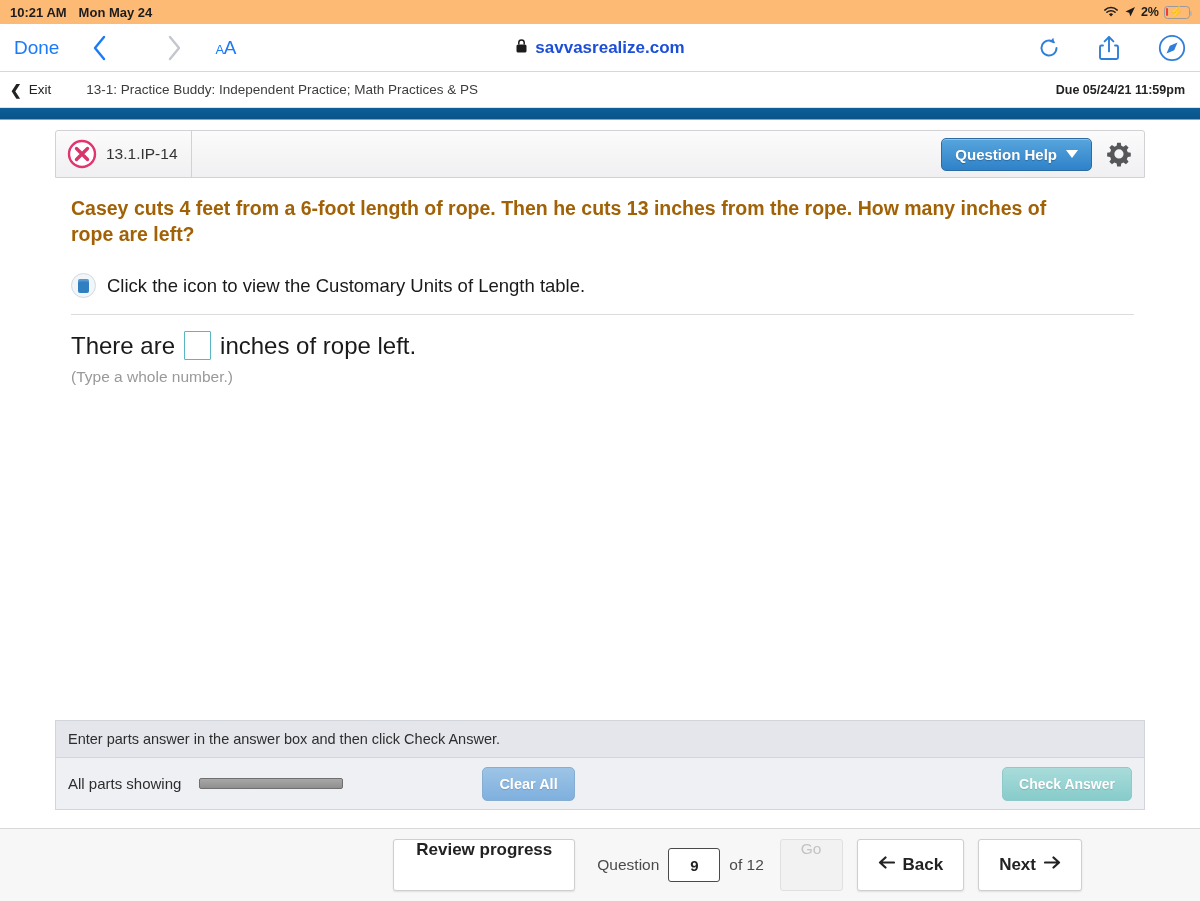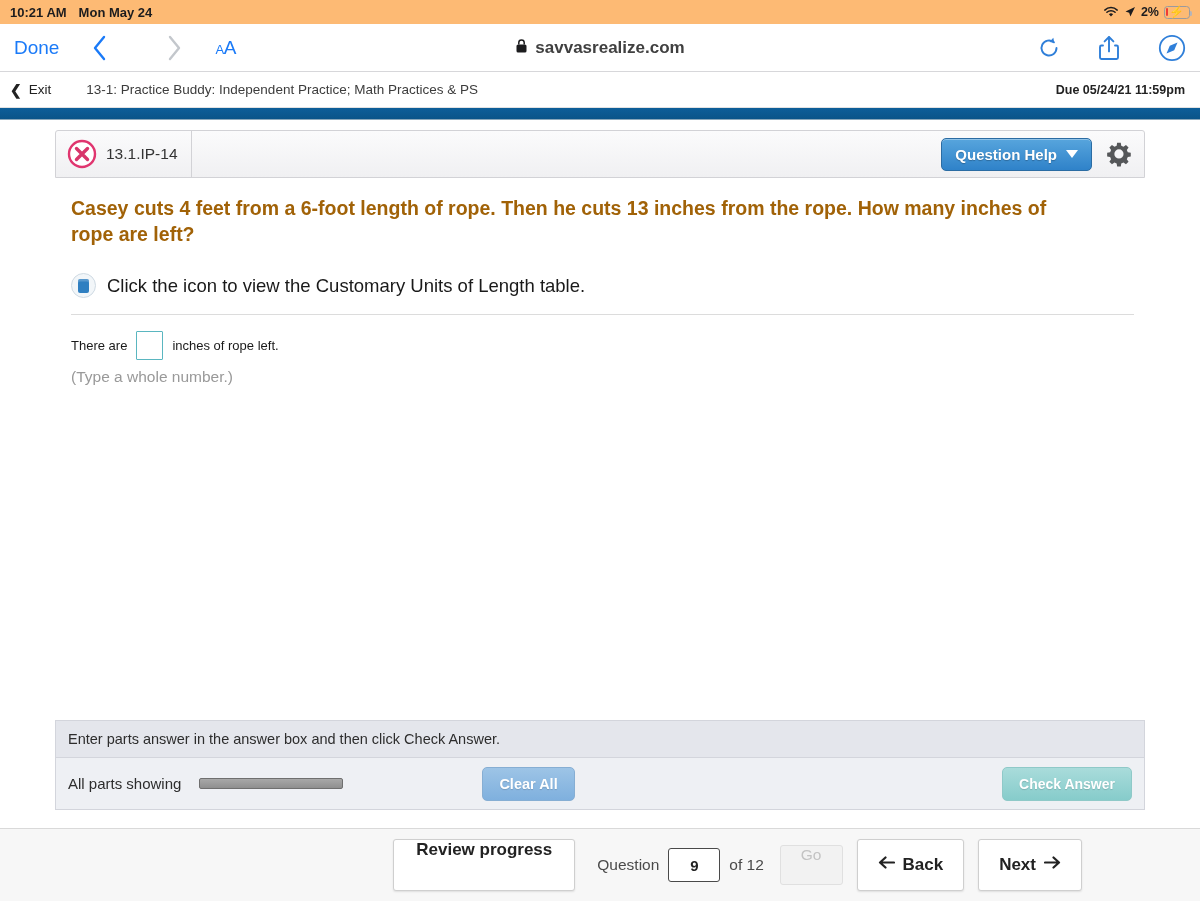--- a/index.html
+++ b/index.html
@@ -102,21 +102,21 @@
     display: flex;
     justify-content: center;
     align-items: center;
     gap: 7px;
     pointer-events: none;
   }
   .url-center > * { pointer-events: auto; }
   .url-text {
     font-size: 17px;
     font-weight: bold;
-    color: #404040;
+    color: #1d4ed8;
   }
   .toolbar-right {
     margin-left: auto;
     display: flex;
     align-items: center;
     gap: 38px;
     z-index: 2;
   }
   .toolbar-right svg { display: block; }
 
@@ -262,21 +262,21 @@
   }
   .icon-row-text {
     font-size: 18.5px;
     color: #1a1a1a;
   }
   .answer-row {
     display: flex;
     align-items: center;
     gap: 9px;
     margin-top: 16px;
-    font-size: 13px;
+    font-size: 24px;
     color: #1a1a1a;
   }
   .answer-box {
     width: 27px; height: 29px;
     border: 1.6px solid #5ab6c0;
     background: #ffffff;
     border-radius: 1px;
   }
   .hint-text {
     margin-top: 8px;
@@ -397,21 +397,21 @@
     align-items: center;
     justify-content: center;
   }
   .go-btn {
     margin-left: 16px;
     background: #f2f2f2;
     border: 1px solid #e0e0e0;
     border-radius: 3px;
     color: #c3c3c3;
     font-size: 15.5px;
-    height: 40px;
+    height: 52px;
     padding: 0 20px;
   }
   .nav-btn {
     background: #ffffff;
     border: 1px solid #cfcfcf;
     border-radius: 3px;
     font-size: 17px;
     font-weight: bold;
     color: #222;
     height: 52px;

